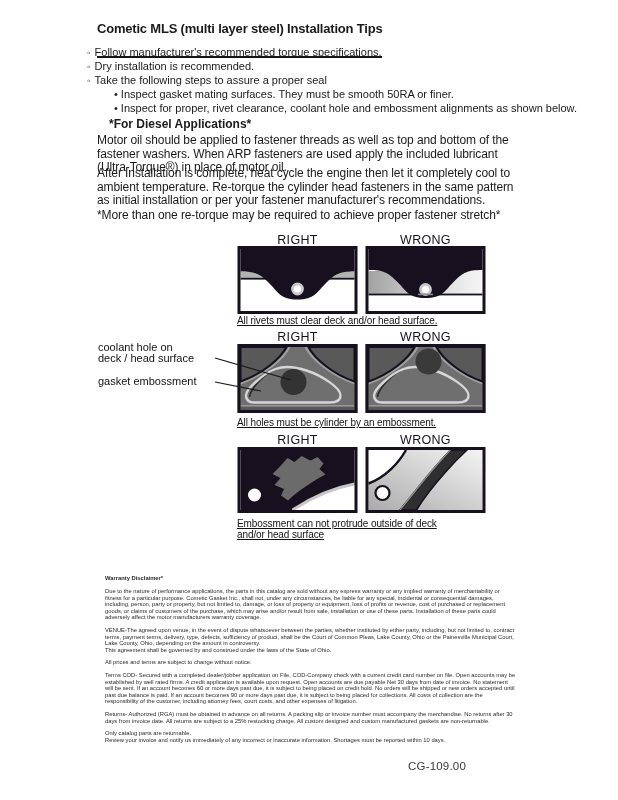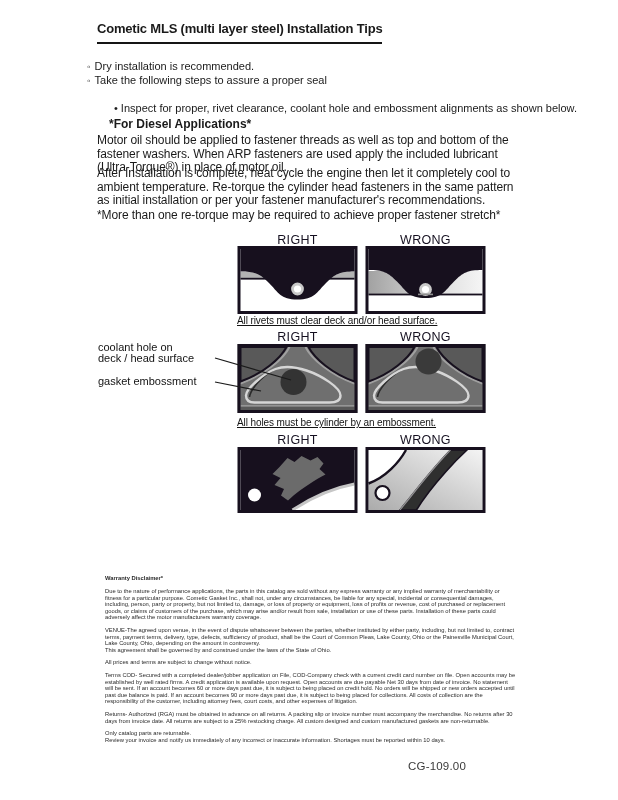--- a/index.html
+++ b/index.html
@@ -5,21 +5,21 @@
   html,body{margin:0;padding:0;background:#e8e8e8;}
   .page{
     position:relative; width:618px; height:800px; background:#ffffff;
     font-family:"Liberation Sans", sans-serif; color:#1a1a1a; overflow:hidden;
     margin:0 auto;
   }
   .abs{position:absolute;}
 
   .title{
     left:97px; top:21px; font-size:13px; font-weight:bold; letter-spacing:-0.2px;
-    border-bottom:2px solid #151515; padding-bottom:6px; white-space:nowrap;
+    border-bottom:2px solid #151515; padding-bottom:20px; white-space:nowrap;
   }
   .blt-row{left:87px; font-size:11px; line-height:14px; white-space:nowrap;}
   .sblt-row{left:114px; font-size:11px; line-height:14px; white-space:nowrap;}
   .blt-row::before{content:"\25E6"; margin-right:4px; font-size:10px;}
   .sblt-row::before{content:"\2022"; margin-right:3px;}
 
   .diesel-h{left:97px; top:117px; font-size:12px; font-weight:bold;margin-left:12px;}
   .para{left:82px; width:432px; font-size:12px; line-height:13.5px; letter-spacing:-0.1px;margin-left:15px;}
 
   .diagrams{left:0; top:231px; width:618px; height:312px;}
@@ -35,22 +35,24 @@
   .legal .lh{font-weight:bold; margin-bottom:6.5px;}
   .pagenum{left:408px; top:760px; font-size:11.5px; color:#3a3a3a; letter-spacing:0.2px;}
 </style>
 </head>
 <body>
 
 <div class="page">
 
   <div class="abs title">Cometic MLS (multi layer steel) Installation Tips</div>
 
+  <div class="abs blt-row" style="top:45px">Follow manufacturer's recommended torque specifications.</div>
   <div class="abs blt-row" style="top:59px">Dry installation is recommended.</div>
   <div class="abs blt-row" style="top:73px">Take the following steps to assure a proper seal</div>
+  <div class="abs sblt-row" style="top:87px">Inspect gasket mating surfaces.  They must be smooth 50RA or finer.</div>
   <div class="abs sblt-row" style="top:101px">Inspect for proper, rivet clearance, coolant hole and embossment alignments as shown below.</div>
 
   <div class="abs diesel-h">*For Diesel Applications*</div>
   <div class="abs para" style="top:134px">Motor oil should be applied to fastener threads as well as top and bottom of the fastener washers. When ARP fasteners are used apply the included lubricant (Ultra-Torque®) in place of motor oil.</div>
   <div class="abs para" style="top:209px">*More than one re-torque may be required to achieve proper fastener stretch*</div>
   <div class="abs para" style="top:167px">After Installation is complete, heat cycle the engine then let it completely cool to ambient temperature. Re-torque the cylinder head fasteners in the same pattern as initial installation or per your fastener manufacturer's recommendations.</div>
 
   <div class="abs diagrams">
 
     <div class="abs rw" style="left:237px; top:2px">RIGHT</div>
@@ -144,20 +146,22 @@
       </defs>
       <rect x="0" y="0" width="120" height="66" fill="#ffffff"></rect>
       <path d="M3,36.5 C20,30.5 33.5,15.5 40.5,3 H117 V63 H3 Z" fill="url(#lg-r3w)"></path>
       <path d="M3,36.5 C20,30.5 33.5,15.5 40.5,3" stroke="#17101e" stroke-width="2.4" fill="none"></path>
       <path d="M85,3 C71.5,17 56,36 45,50 C41,55 37.5,59 34.5,63 L51,63 C57,53 68.5,38 80.5,24.5 C87.5,16.5 95,9 101.5,3 Z" fill="#2f2f2f" stroke="#17101e" stroke-width="1.6"></path>
       <path d="M85,3 C71.5,17 56,36 45,50 C41,55 37.5,59 34.5,63" stroke="#909090" stroke-width="1.3" fill="none"></path>
       <circle cx="17" cy="46" r="7" fill="#ffffff" stroke="#17101e" stroke-width="2.2"></circle>
       <rect x="1.5" y="1.5" width="117" height="63" fill="none" stroke="#17101e" stroke-width="3"></rect>
     </svg>
 
+    <div class="abs caption pre" style="top:287px">Embossment can not protrude outside of deck
+and/or head surface</div>
 
     <svg class="abs leader" width="618" height="312" viewBox="0 0 618 312">
       <line x1="215" y1="127" x2="291" y2="149" stroke="#1a1a1a" stroke-width="1.2"></line>
       <line x1="215" y1="151" x2="261" y2="160" stroke="#1a1a1a" stroke-width="1.2"></line>
     </svg>
   </div>
 
   <div class="abs legal">
     <p class="lh">Warranty Disclaimer*</p>
     <p>Due to the nature of performance applications, the parts in this catalog are sold without any express warranty or any implied warranty of merchantability or fitness for a particular purpose.  Cometic Gasket Inc., shall not, under any circumstances, be liable for any special, incidental or consequential damages, including, person, party or property, but not limited to, damage, or loss of property or equipment, loss of profits or revenue, cost of purchased or replacement goods, or claims of customers of the purchase, which may arise and/or result from sale, installation or use of these parts.  Installation of these parts could adversely affect the motor manufacturers warranty coverage.</p>

